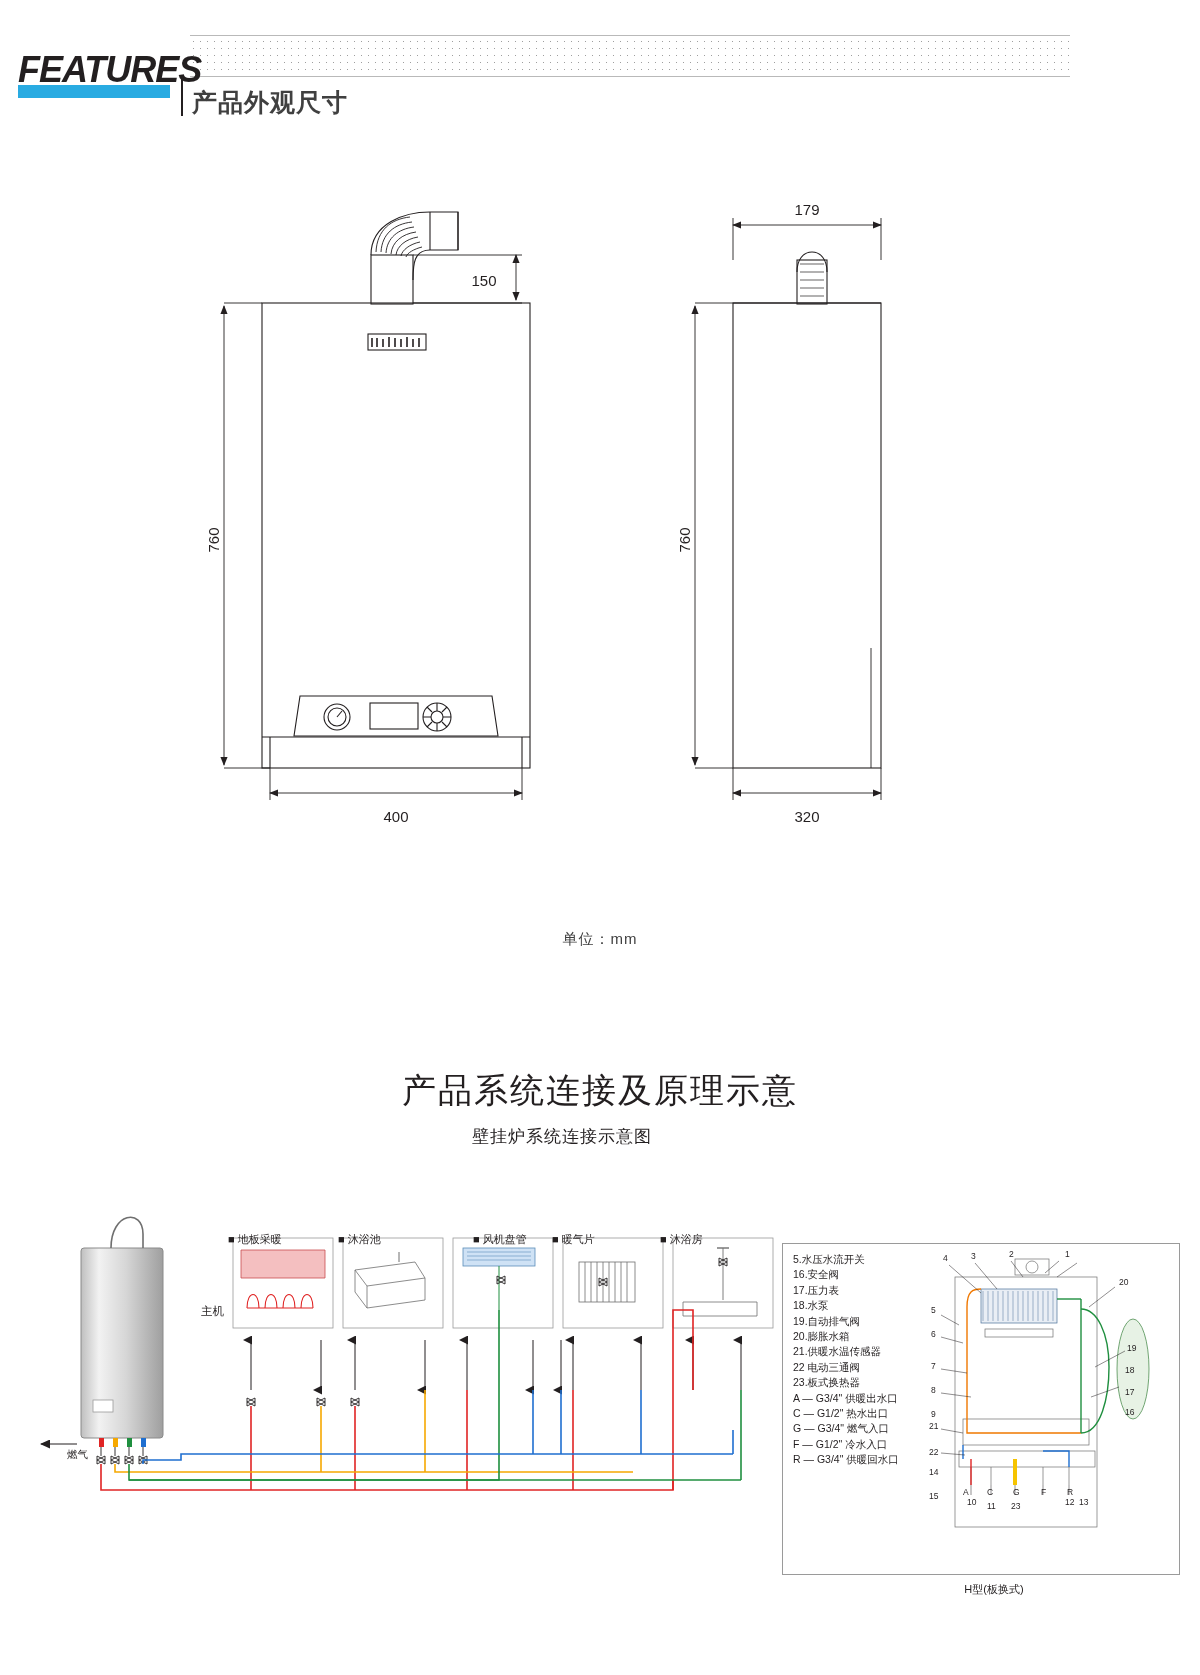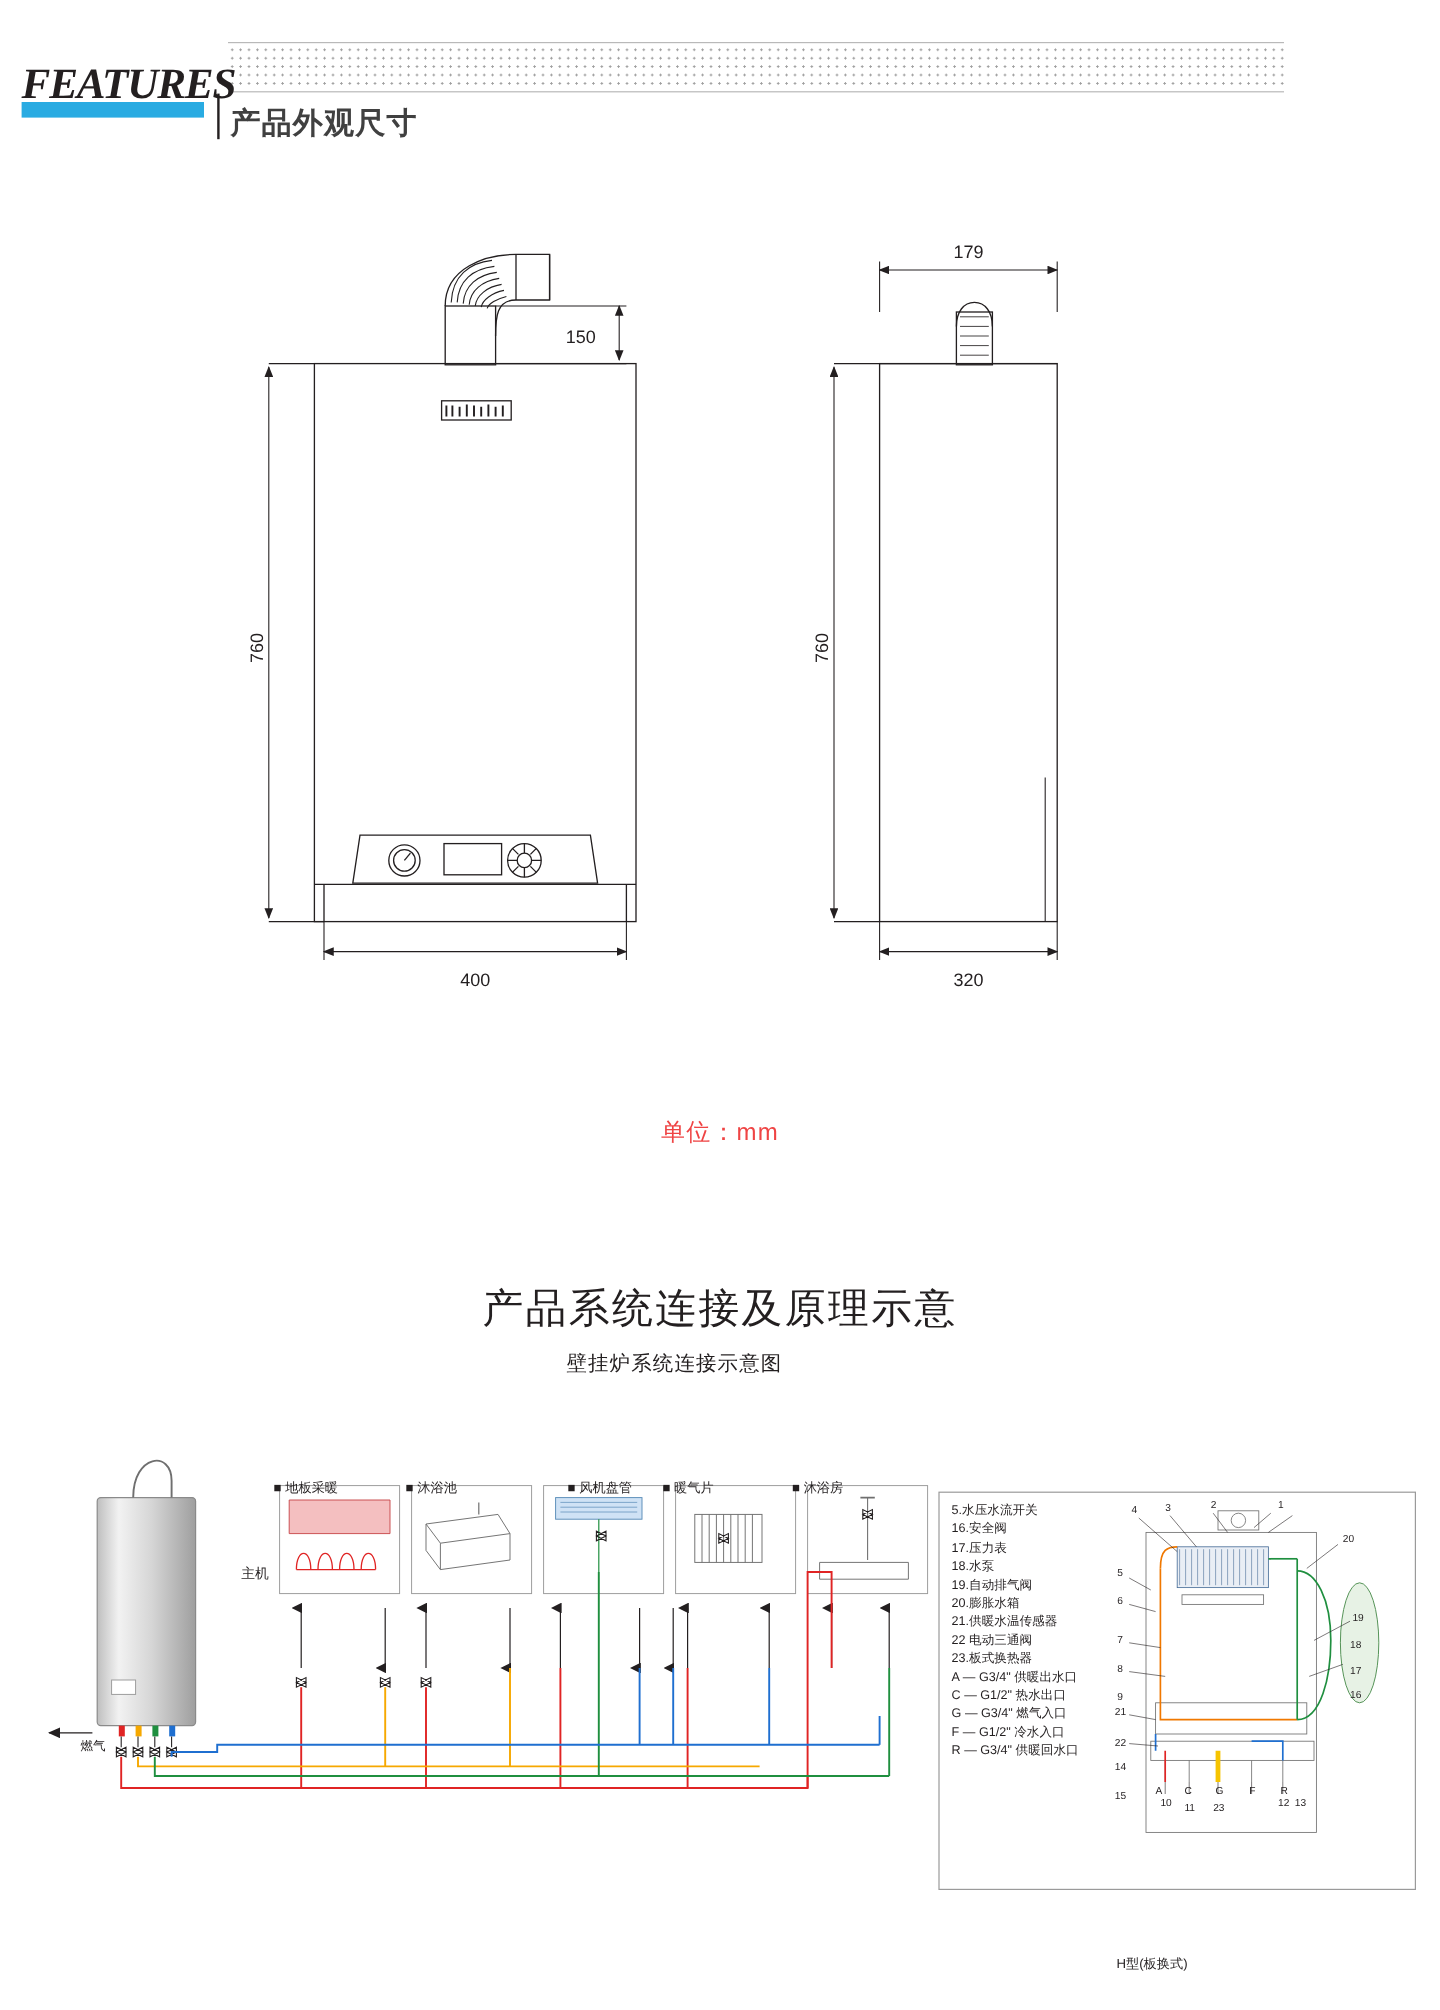--- a/index.html
+++ b/index.html
@@ -42,21 +42,21 @@
     left: 190px; top: 38px;
     width: 880px;
     height: 36px;
     background-image: radial-gradient(#8d8d8d 0.8px, transparent 0.9px);
     background-size: 7px 7px;
     opacity: 0.85;
   }
   .features-word {
     position: absolute;
     left: 18px; top: 52px;
-    font-family: Liberation Serif, serif;
+    font-family: Liberation Sans, sans-serif;
     font-weight: bold;
     font-style: italic;
     font-size: 36px;
     letter-spacing: -1px;
     color: #231f20;
     line-height: 1;
   }
   .features-bar {
     position: absolute;
     left: 18px; top: 85px;
@@ -85,22 +85,22 @@
     position: absolute;
     left: 0; top: 160px;
     width: 1200px;
     height: 790px;
   }
   .unit-note {
     position: absolute;
     left: 0; top: 930px;
     width: 1200px;
     text-align: center;
-    font-size: 20px;
-    color: #ef4444;
+    font-size: 15px;
+    color: #404040;
     letter-spacing: 1px;
   }
 
   
   .sys-title {
     position: absolute;
     left: 0; top: 1068px;
     width: 1200px;
     text-align: center;
     font-size: 34px;
@@ -137,26 +137,25 @@
   .legend-list {
     position: absolute;
     left: 10px; top: 8px;
     font-size: 10.5px;
     line-height: 15.4px;
     color: #231f20;
     white-space: nowrap;
   }
   .legend-caption {
     position: absolute;
-    left: 762px; top: 1582px;
+    left: 796px; top: 1582px;
     width: 396px;
     text-align: center;
     font-size: 11px;
     color: #231f20;
-    margin-top: 47px;
   }
 
   .room-label {
     position: absolute;
     font-size: 11px;
     color: #231f20;
     white-space: nowrap;
   }
   svg { display: block; }
 </style>

